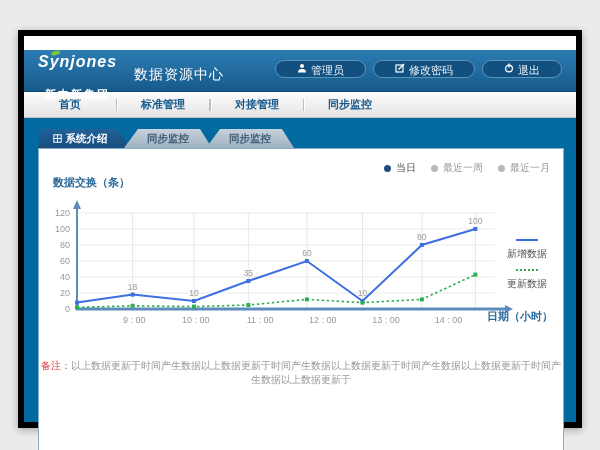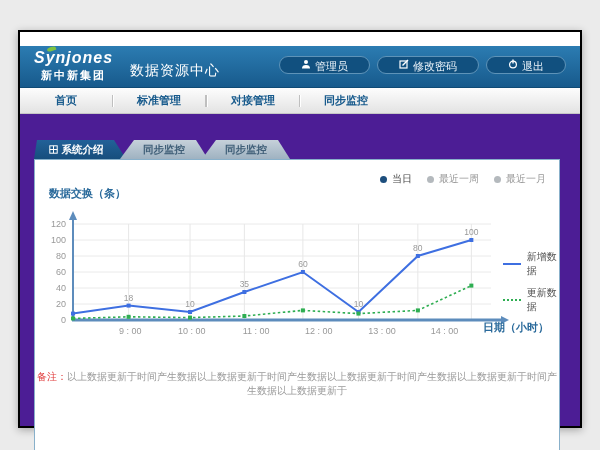--- a/index.html
+++ b/index.html
@@ -3,39 +3,39 @@
 <meta charset="utf-8">
 <style>
   * { margin:0; padding:0; box-sizing:border-box; }
   body {
     width:600px; height:450px; overflow:hidden;
     background:#ebebeb;
     font-family:"Liberation Sans","DejaVu Sans",sans-serif;
   }
   .app {
     position:absolute; left:18px; top:30px; width:564px; height:398px;
-    background:#4c1d95; box-shadow:0 2px 8px rgba(0,0,0,.3); border:2px solid #000000;
+    background:#0369a1; box-shadow:0 2px 8px rgba(0,0,0,.3); border:6px solid #000000;
   }
   
   .topstrip { height:14px; background:#fff; }
   .header {
     position:relative; height:42px;
     background:linear-gradient(180deg,#2c7cb2,#175a8c);
     border-bottom:1px solid #0f4a75;
   }
   .logo { position:absolute; left:14px; top:3px; text-align:center; }
   .logo-primary {
     color:#fff; font-size:16px; font-weight:bold; font-style:italic;
     letter-spacing:1px; position:relative; display:inline-block;
   }
   .logo-accent {
     position:absolute; left:13px; top:-2px; width:9px; height:4px;
     background:#7ec242; border-radius:50% 50% 0 50%; transform:rotate(-18deg);
   }
-  .logo-secondary { color:#fff; font-size:11px; font-weight:bold; letter-spacing:2px; margin-top:1px; }
+  .logo-secondary { color:#fff; font-size:11px; font-weight:bold; letter-spacing:2px; margin-top:16px; }
   .app-title {
     position:absolute; left:110px; top:16px; color:#fff; font-size:14px; letter-spacing:1px;
   }
   .header-actions { position:absolute; right:14px; top:10px; display:flex; gap:7px; }
   .pill {
     display:flex; align-items:flex-start; gap:4px;
     background:#11507f; border:1px solid #5e93b8; border-radius:9px;
     color:#e8f1f8; font-size:11px; padding:2px 21px; cursor:pointer; height:18px;
   }
   .pill svg { display:block; }
@@ -44,21 +44,21 @@
     height:26px; display:flex; align-items:center;
     background:linear-gradient(180deg,#fdfdfd,#e3e3e3);
     border-bottom:1px solid #c6c6c6; 
   }
   .nav-item {
     width:92px; text-align:center; font-size:11px; font-weight:bold;
     color:#175a8c; cursor:pointer; white-space:nowrap;
   }
   .nav-sep { width:1px; height:12px; background:#bfbfbf; box-shadow:1px 0 0 #fff; }
   
-  .tabs { display:flex; margin:26px 0 0 14px; height:19px; align-items:flex-end; }
+  .tabs { display:flex; margin:11px 0 0 14px; height:19px; align-items:flex-end; }
   .tab {
     height:19px; display:flex; align-items:center; justify-content:center; gap:4px;
     font-size:10.5px; font-weight:bold; cursor:pointer;
   }
   .tab.active {
     width:92px; background:linear-gradient(180deg,#226198,#174e7d); color:#fff;
     clip-path:polygon(3px 0, calc(100% - 12px) 0, 100% 100%, 0 100%);
     padding-right:8px;
   }
   .tab.inactive {
@@ -74,21 +74,21 @@
   .filter-legend { position:absolute; top:12px; right:13px; display:flex; gap:15px; }
   .filter-item { display:flex; align-items:center; gap:5px; cursor:pointer; }
   .filter-item .dot { width:7px; height:7px; border-radius:50%; background:#b4b9bd; }
   .filter-item .flabel { font-size:10px; color:#999; }
   .filter-item.active .dot { background:#1d4e7d; }
   .filter-item.active .flabel { color:#444; }
   .y-axis-label { position:absolute; left:14px; top:26px; font-size:11px; font-weight:bold; color:#2a6a9b; }
   .chart-svg { position:absolute; left:6px; top:48px; }
   .x-axis-label { position:absolute; right:10px; top:160px; font-size:11px; font-weight:bold; color:#2a6a9b; }
   .series-legend { position:absolute; left:468px; top:90px; display:flex; flex-direction:column; gap:8px; }
-  .series-item { display:flex; align-items:center; gap:6px; cursor:pointer; }
+  .series-item { display:flex; align-items:center; gap:6px; cursor:pointer;flex-direction:column; }
   .series-item .slabel { font-size:10px; color:#555; }
   .swatch { width:22px; height:0; border-top-width:2px; }
   .swatch.solid  { border-top-style:solid; }
   .swatch.dotted { border-top-style:dotted; }
   
   .note { position:absolute; top:210px; left:0; width:100%; text-align:center; font-size:10px; }
   .note-prefix { color:#e03c3c; }
   .note-text { color:#9a9a9a; }
 </style>
 </head>

